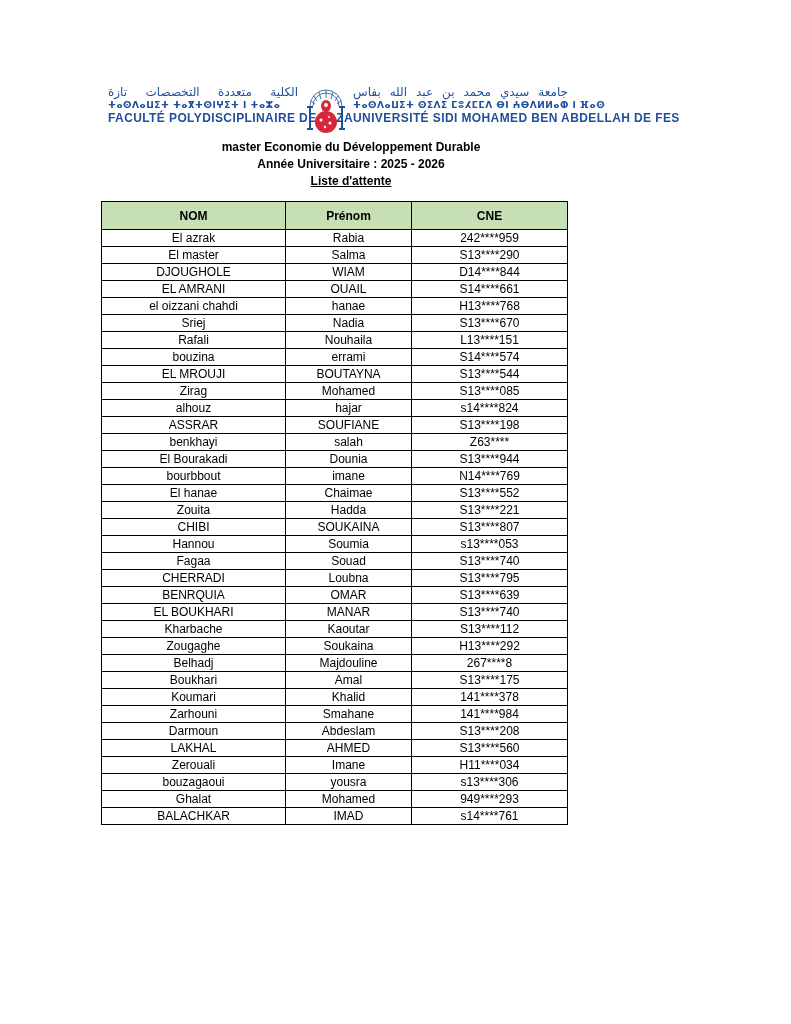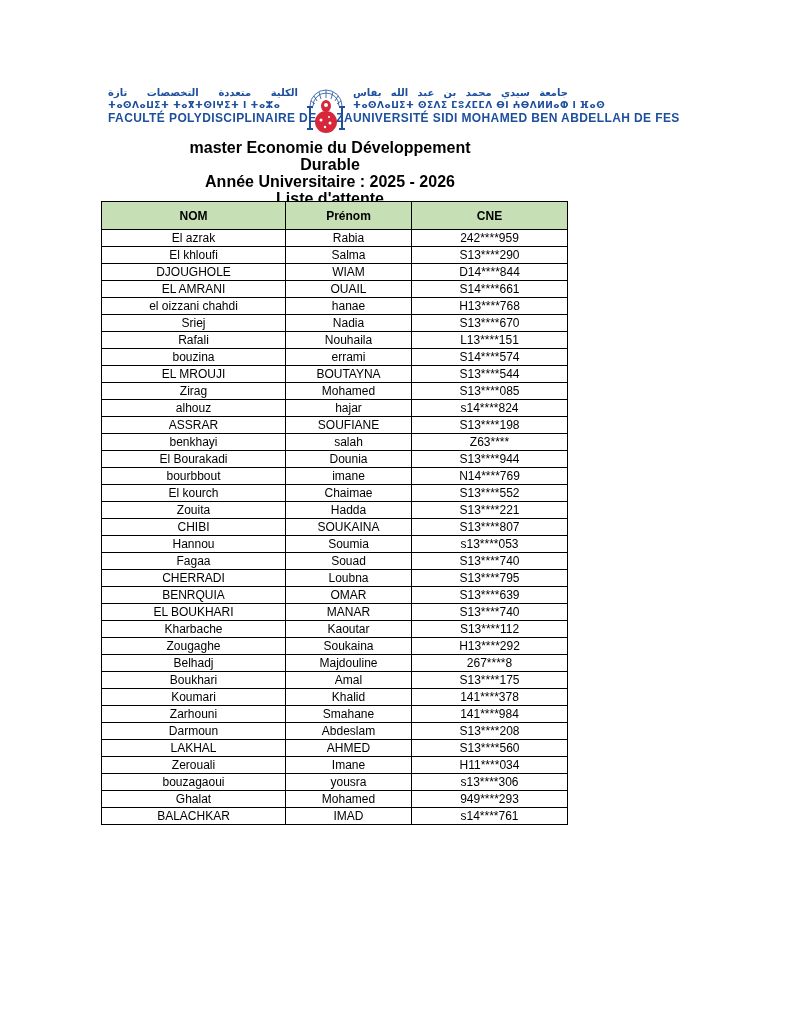--- a/index.html
+++ b/index.html
@@ -1,26 +1,26 @@
 <!DOCTYPE html>
 <html><head>
   <meta charset="utf-8">
   <style>
     html, body { margin: 0; padding: 0; background: #ffffff; }
     body { width: 791px; height: 1024px; position: relative; overflow: hidden; font-family: "Liberation Sans", sans-serif; color: #000; }
 
     .header-logos { position: absolute; left: 108px; top: 84px; width: 460px; height: 52px; }
     .fac-block { position: absolute; left: 0; top: 2px; width: 190px; color: #1d4f9c; text-align: left; }
     .univ-block { position: absolute; left: 245px; top: 2px; width: 215px; color: #1d4f9c; text-align: left; }
-    .ar { font-family: "DejaVu Sans", sans-serif; font-size: 10px; font-weight: bold; direction: rtl; text-align: justify; text-align-last: justify; line-height: 13px; height: 13px; white-space: nowrap; letter-spacing: 1px; }
+    .ar { font-family: "DejaVu Sans", sans-serif; font-size: 12px; font-weight: normal; direction: rtl; text-align: justify; text-align-last: justify; line-height: 13px; height: 13px; white-space: nowrap; letter-spacing: 1px; }
     .tf { font-family: "DejaVu Sans", sans-serif; font-size: 9px; font-weight: bold; line-height: 13px; height: 13px; white-space: nowrap; letter-spacing: 0.5px; }
     .fr { font-family: "Liberation Sans", sans-serif; font-size: 12px; font-weight: bold; line-height: 13px; height: 13px; white-space: nowrap; letter-spacing: 0.4px; }
     .emblem { position: absolute; left: 192px; top: 0px; width: 52px; height: 52px; }
 
-    .titles { position: absolute; left: 180px; top: 139px; width: 300px; text-align: center; font-family: "Liberation Sans", sans-serif; font-weight: bold; font-size: 16px; line-height: 17px; }
+    .titles { position: absolute; left: 201px; top: 139px; width: 300px; text-align: center; font-family: "Liberation Sans", sans-serif; font-weight: bold; font-size: 12px; line-height: 17px; }
     .titles .underline { text-decoration: underline; }
 
     table.list { position: absolute; left: 101px; top: 201px; width: 466px; border-collapse: collapse; font-family: "Liberation Sans", sans-serif; font-size: 12px; table-layout: fixed; }
     table.list th, table.list td { border: 1px solid #000; text-align: center; padding: 0; white-space: nowrap; overflow: hidden; }
     table.list th { background: #c6dfb4; height: 27px; font-weight: bold; font-size: 12px; }
     table.list td { height: 16px; line-height: 16px; }
     table.list { border: 1.5px solid #000; }
     col.c1 { width: 184px; } col.c2 { width: 126px; } col.c3 { width: 156px; }
   </style>
 </head>
@@ -97,21 +97,21 @@
       <th>CNE</th>
     </tr>
   </thead>
   <tbody id="rows">
       <tr>
         <td>El azrak</td>
         <td>Rabia</td>
         <td>242****959</td>
       </tr>
       <tr>
-        <td>El khloufi</td>
+        <td>El master</td>
         <td>Salma</td>
         <td>S13****290</td>
       </tr>
       <tr>
         <td>DJOUGHOLE</td>
         <td>WIAM</td>
         <td>D14****844</td>
       </tr>
       <tr>
         <td>EL AMRANI</td>
@@ -167,21 +167,21 @@
         <td>El Bourakadi</td>
         <td>Dounia</td>
         <td>S13****944</td>
       </tr>
       <tr>
         <td>bourbbout</td>
         <td>imane</td>
         <td>N14****769</td>
       </tr>
       <tr>
-        <td>El kourch</td>
+        <td>El hanae</td>
         <td>Chaimae</td>
         <td>S13****552</td>
       </tr>
       <tr>
         <td>Zouita</td>
         <td>Hadda</td>
         <td>S13****221</td>
       </tr>
       <tr>
         <td>CHIBI</td>

